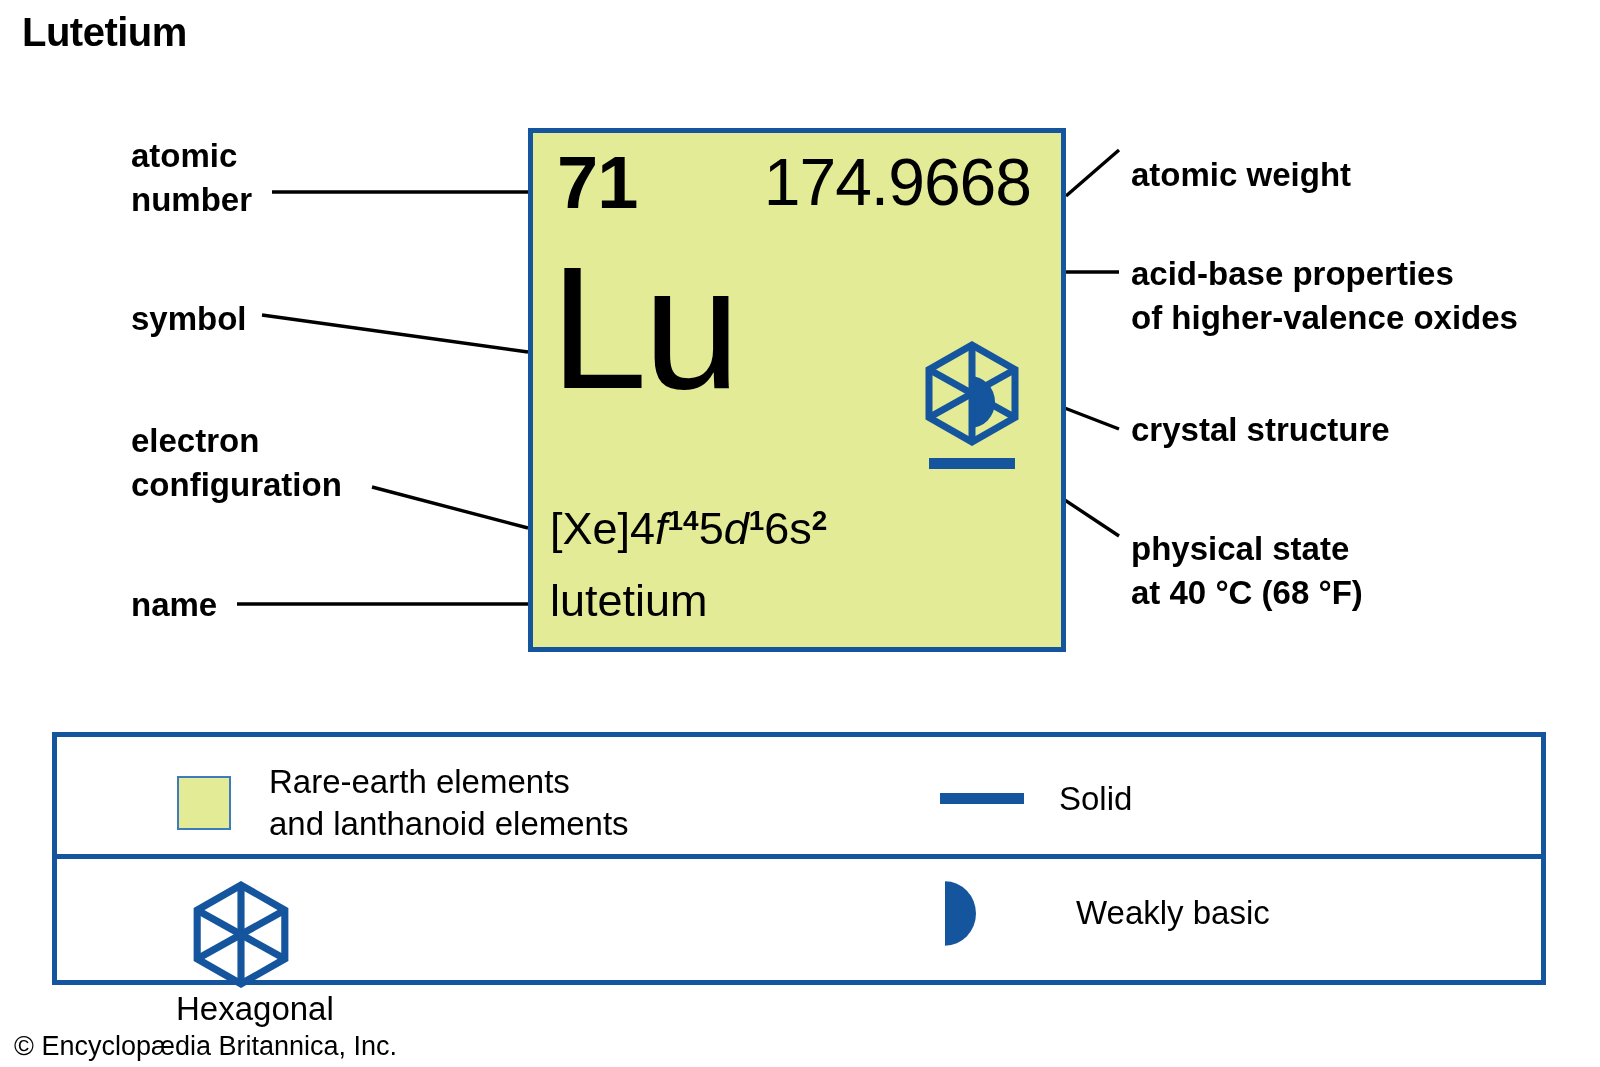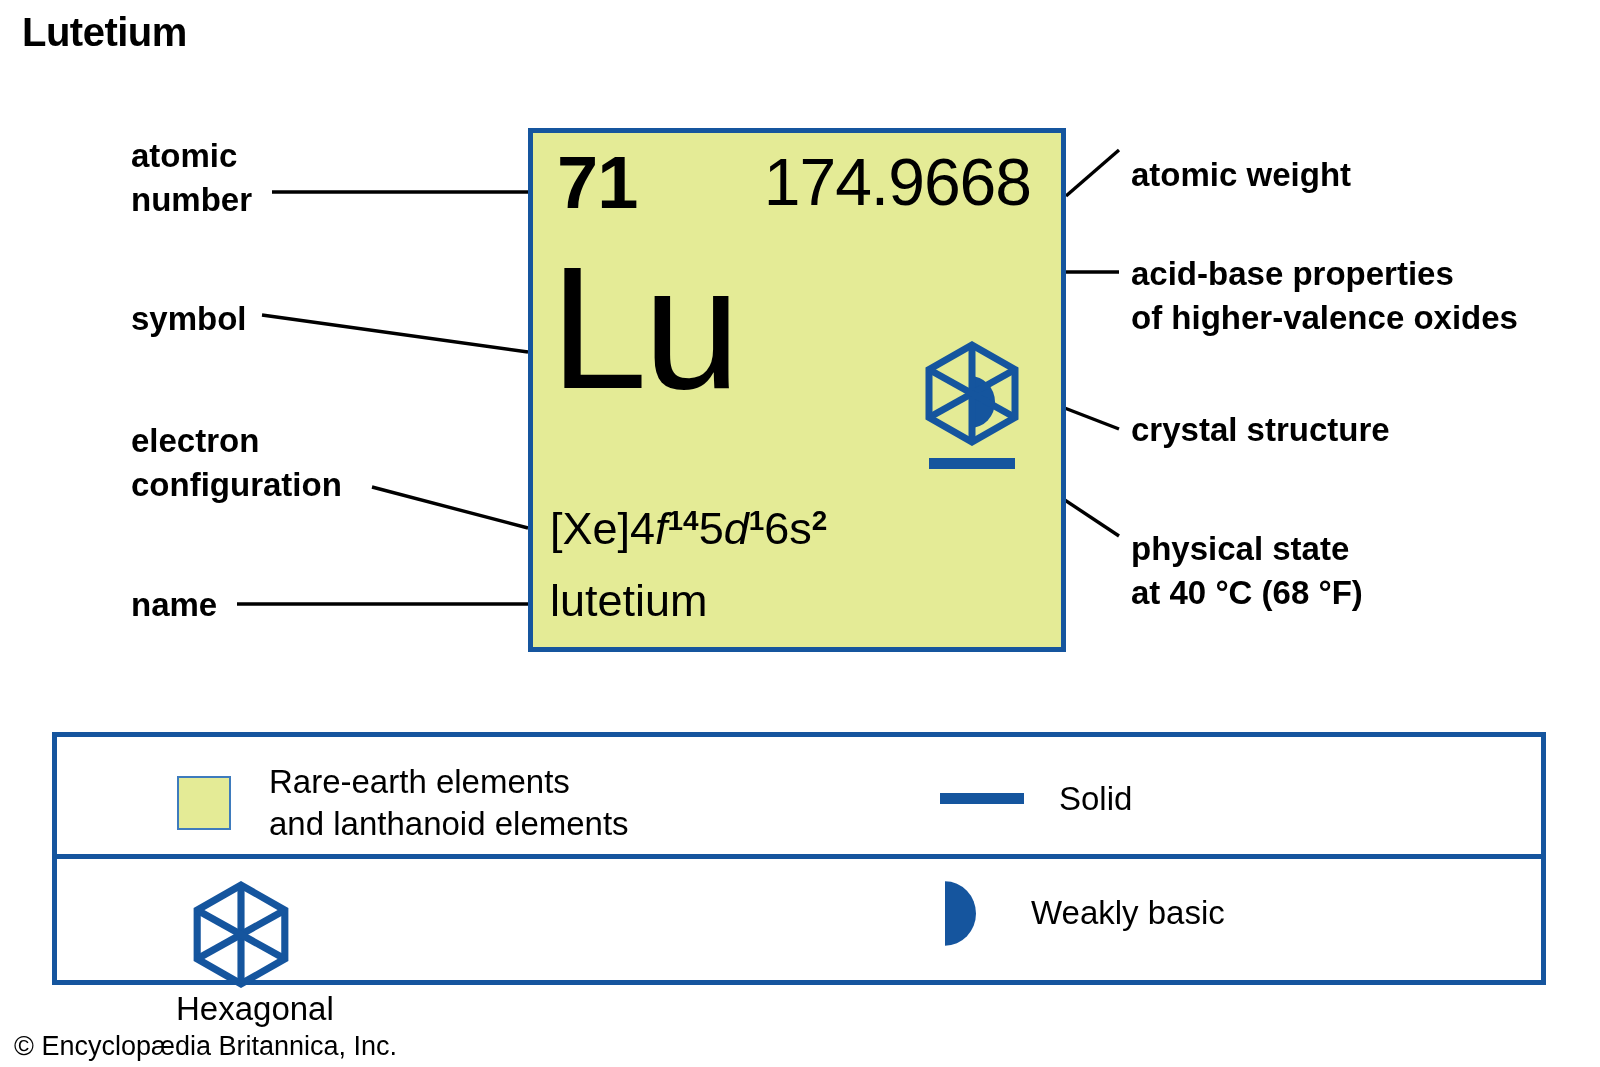--- a/index.html
+++ b/index.html
@@ -187,21 +187,21 @@
   #solid-dash {
     width: 84px;
     height: 11px;
     background: #15559e;
   }
   #item-solid .legend-text { margin-left: 35px; }
 
   #item-hexagonal { left: 92px; top: 22px; flex-direction: column; }
   #item-hexagonal .legend-text { margin-left: 27px; }
 
-  #item-weakly-basic { left: 888px; top: 22px; }
+  #item-weakly-basic { left: 888px; top: 22px; gap: 45px; }
   #item-weakly-basic .legend-text { margin-left: 55px; }
 
   
   #credit {
     position: absolute;
     left: 14px;
     top: 1001px;
     font-size: 27px;
     line-height: 1;
     margin-top: 32px;

